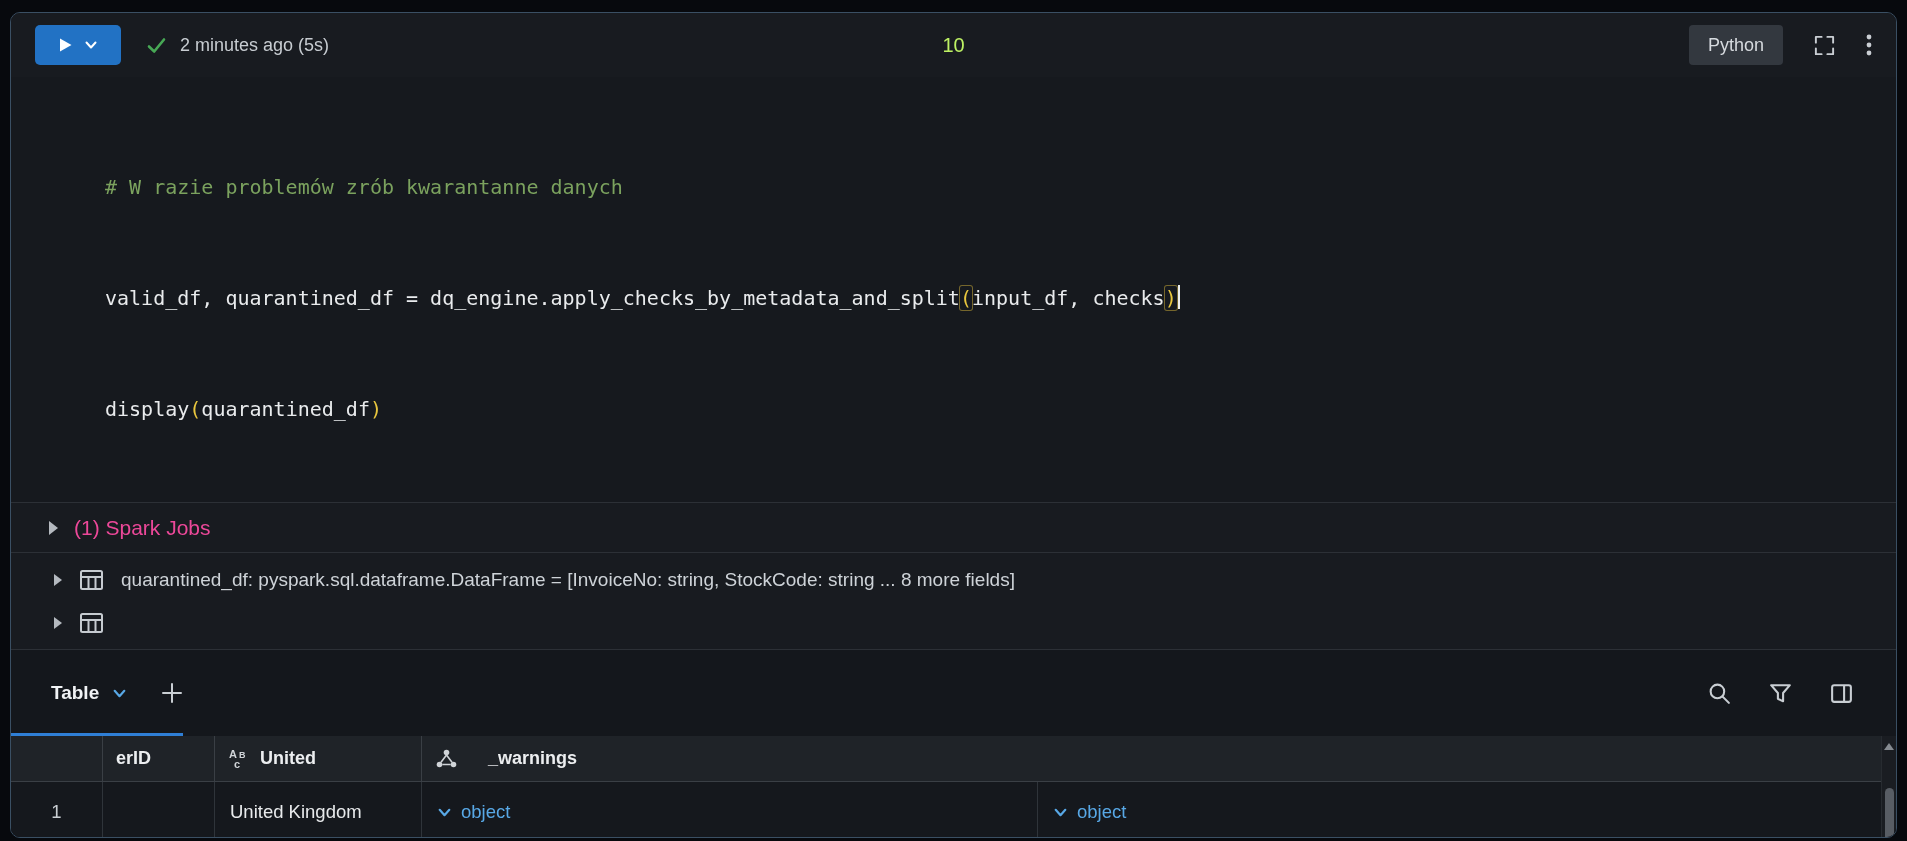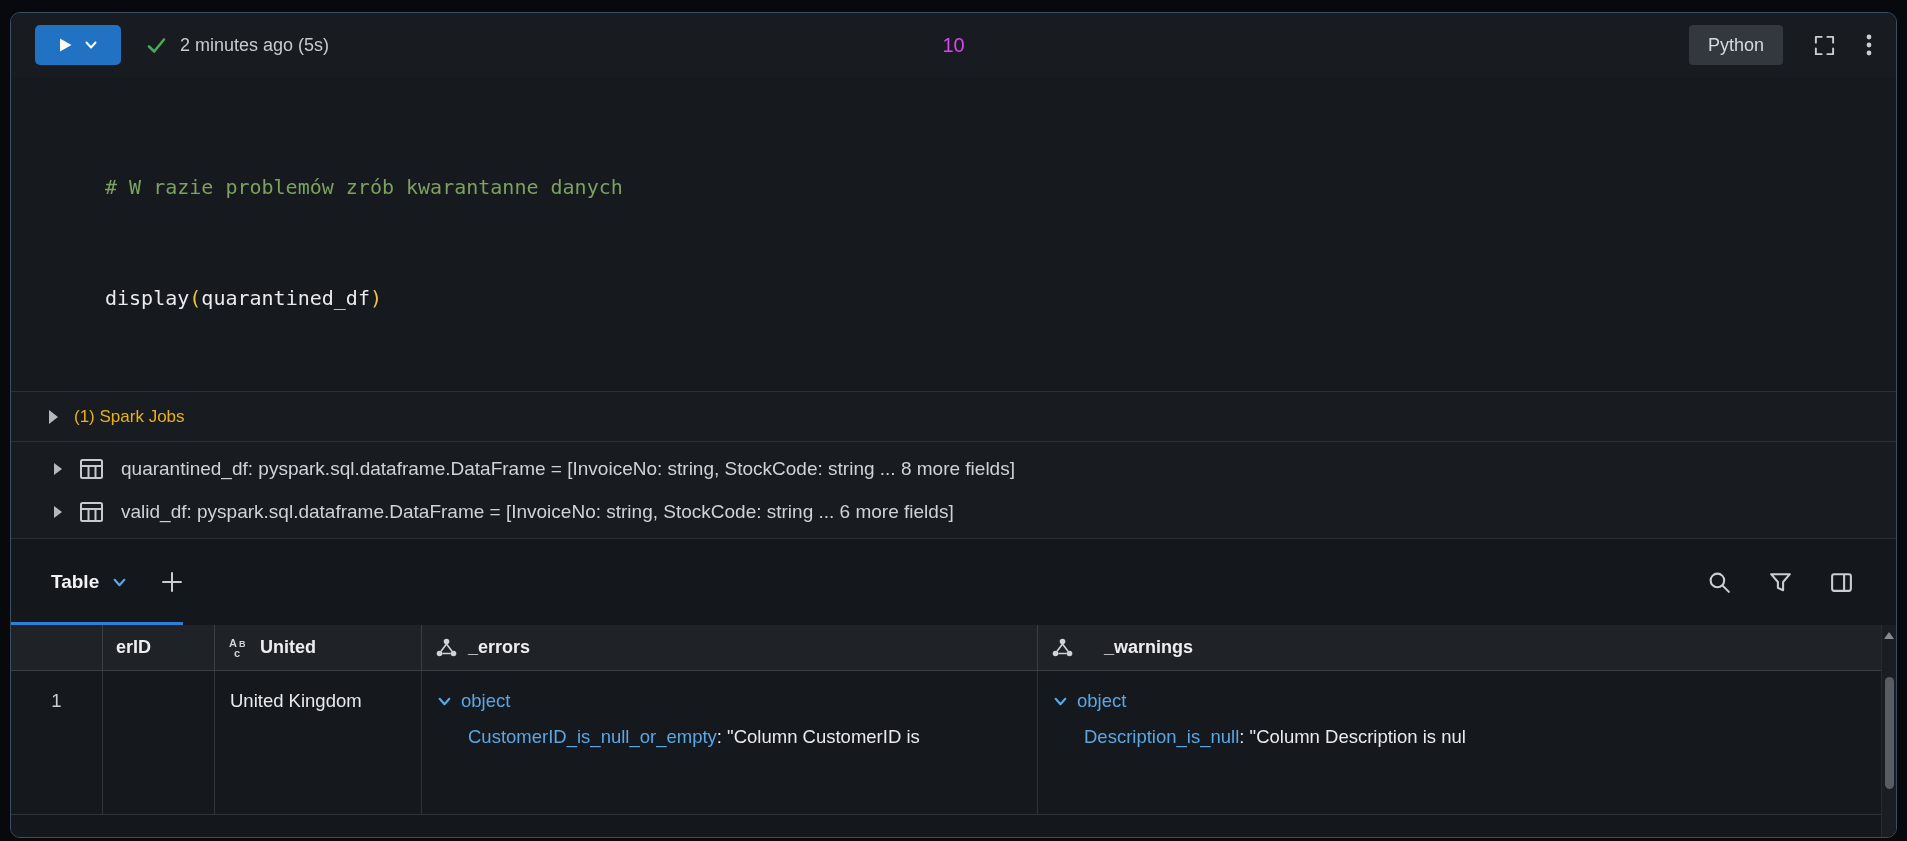--- a/index.html
+++ b/index.html
@@ -34,21 +34,21 @@
     width: 86px; height: 40px;
     background: #2272c4;
     border-radius: 5px;
     display: flex; align-items: center; justify-content: center;
     gap: 11px; cursor: pointer;
   }
   .check-icon { margin-left: 24px; display: flex; }
   .status-text { margin-left: 12px; font-size: 18px; color: #c7ccd1; }
   .cell-number {
     position: absolute; left: 50%; transform: translateX(-50%);
-    font-size: 20px; color: #d946ef;
+    font-size: 20px; color: #bef264;
   }
   .toolbar-right { margin-left: auto; display: flex; align-items: center; gap: 30px; }
   .python-btn {
     height: 40px; padding: 16px 19px;
     background: #33383f; color: #d6dade;
     border: none; border-radius: 4px;
     font-size: 18px; font-family: inherit;
     display: flex; align-items: center; cursor: pointer;
   }
   .icon-btn { display: flex; align-items: center; cursor: pointer; color: #c9ced3; }
@@ -69,21 +69,21 @@
     display: inline-block; width: 2px; height: 24px;
     background: #eceef0; vertical-align: -4px; margin-left: 1px;
   }
 
   
   .spark-jobs {
     flex: 0 0 50px;
     border-top: 1px solid #2c3036;
     display: flex; align-items: center;
     padding-left: 38px; gap: 16px;
-    font-size: 17px; color: #eab308;
+    font-size: 21px; color: #ec4899;
     background: #181b20; cursor: pointer;
   }
   .tri-right {
     width: 0; height: 0;
     border-top: 7px solid transparent;
     border-bottom: 7px solid transparent;
     border-left: 9px solid #b4b9bf;
   }
 
   
@@ -228,20 +228,21 @@
             <circle cx="3" cy="4" r="2.4" fill="currentColor"></circle>
             <circle cx="3" cy="12" r="2.4" fill="currentColor"></circle>
             <circle cx="3" cy="20" r="2.4" fill="currentColor"></circle>
           </svg>
       </span>
     </div>
   </div>
 
   <div class="code-editor">
     <div class="code-line tok-comment"># W razie problemów zrób kwarantanne danych</div>
+    <div class="code-line"><span>valid_df, quarantined_df = dq_engine.apply_checks_by_metadata_and_split</span><span class="tok-paren matched">(</span><span>input_df, checks</span><span class="tok-paren matched">)</span><span class="caret"></span></div>
     <div class="code-line"><span>display</span><span class="tok-paren">(</span><span>quarantined_df</span><span class="tok-paren">)</span></div>
   </div>
 
   <div class="spark-jobs">
     <span class="tri-right"></span>
     <span>(1) Spark Jobs</span>
   </div>
 
   <div class="results">
     <div class="result-row">
@@ -259,21 +260,20 @@
     <div class="result-row">
       <span class="tri-right"></span>
       <span class="icon-btn">
         <svg width="23" height="20" viewBox="0 0 23 20">
             <rect x="1" y="1" width="21" height="18" rx="1.5" stroke="#c6cbd0" stroke-width="2" fill="none"></rect>
             <line x1="1" y1="7" x2="22" y2="7" stroke="#c6cbd0" stroke-width="2"></line>
             <line x1="8.5" y1="7" x2="8.5" y2="19" stroke="#c6cbd0" stroke-width="2"></line>
             <line x1="15.5" y1="7" x2="15.5" y2="19" stroke="#c6cbd0" stroke-width="2"></line>
           </svg>
       </span>
-      <span>valid_df:  pyspark.sql.dataframe.DataFrame = [InvoiceNo: string, StockCode: string ... 6 more fields]</span>
     </div>
   </div>
 
   <div class="table-panel">
     <div class="panel-tabs">
       <div class="tab-table">
         <span>Table</span>
         <span class="chev-blue">
           <svg width="15" height="15" viewBox="0 0 14 14">
               <path d="M2.5 4.5 L7 9.5 L11.5 4.5" stroke="currentColor" stroke-width="2" fill="none" stroke-linecap="round" stroke-linejoin="round"></path>
@@ -317,31 +317,20 @@
         <div class="t-cell c2">
           <span class="type-icon">
             <svg width="22" height="22" viewBox="0 0 22 22">
                 <text x="1" y="10" font-size="11" font-weight="bold" fill="currentColor" font-family="Liberation Sans, sans-serif">A</text>
                 <text x="11" y="10" font-size="9" font-weight="bold" fill="currentColor" font-family="Liberation Sans, sans-serif">B</text>
                 <text x="6" y="20" font-size="11" font-weight="bold" fill="currentColor" font-family="Liberation Sans, sans-serif">c</text>
               </svg>
           </span>
           <span>United</span>
         </div>
-        <div class="t-cell c3">
-          <span class="type-icon">
-            <svg width="23" height="22" viewBox="0 0 23 22">
-                <circle cx="11.5" cy="4.5" r="2.8" fill="currentColor"></circle>
-                <circle cx="4.5" cy="16.5" r="2.8" fill="currentColor"></circle>
-                <circle cx="18.5" cy="16.5" r="2.8" fill="currentColor"></circle>
-                <path d="M11.5 7 L6 14.2 M11.5 7 L17 14.2 M7.3 16.5 L15.7 16.5" stroke="currentColor" stroke-width="1.6" fill="none"></path>
-              </svg>
-          </span>
-          <span>_errors</span>
-        </div>
         <div class="t-cell c4">
           <span class="type-icon">
             <svg width="23" height="22" viewBox="0 0 23 22">
                 <circle cx="11.5" cy="4.5" r="2.8" fill="currentColor"></circle>
                 <circle cx="4.5" cy="16.5" r="2.8" fill="currentColor"></circle>
                 <circle cx="18.5" cy="16.5" r="2.8" fill="currentColor"></circle>
                 <path d="M11.5 7 L6 14.2 M11.5 7 L17 14.2 M7.3 16.5 L15.7 16.5" stroke="currentColor" stroke-width="1.6" fill="none"></path>
               </svg>
           </span>
           <span>_warnings</span>

